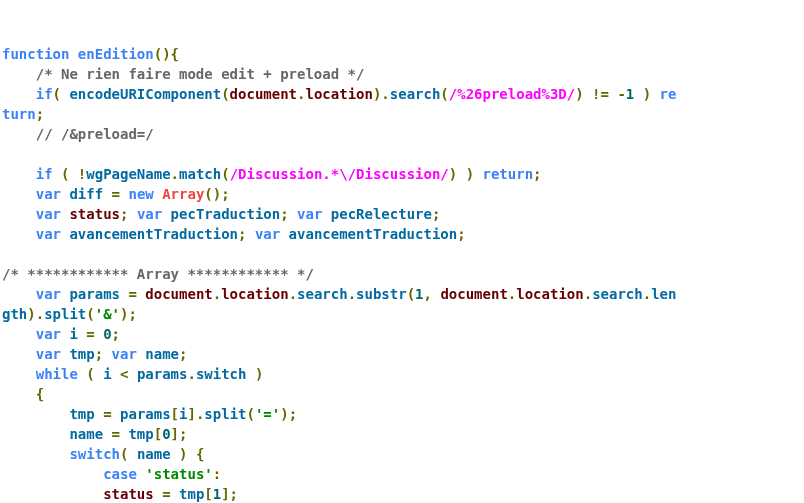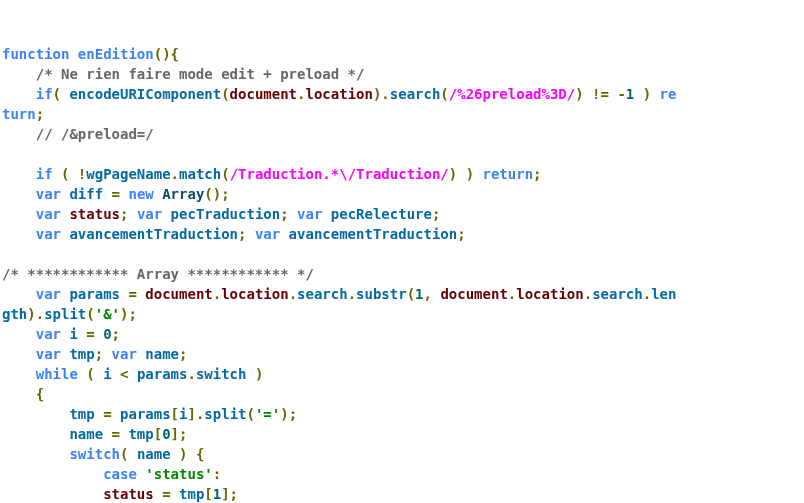--- a/index.html
+++ b/index.html
@@ -10,37 +10,37 @@
     line-height: 20px;
     background: #ffffff;
     color: #000000;
     white-space: pre;
     font-weight: bold;
   }
   .kw   { color: #3b82f6; }
   .ident{ color: #0369a1; }
   .punct{ color: #666600; }
   .prop { color: #660000; font-weight: bold; margin-top: 12px; }
-  .bprop{ color: #0c4a6e; font-weight: bold; }
+  .bprop{ color: #ef4444; font-weight: bold; }
   .cmt  { color: #666666; }
   .regex{ color: #FF00FF; text-align: right; }
   .str  { color: #008800; }
   .num  { color: #006666; }
   .func { color: #3b82f6; }
 </style>
 </head>
 <body>
 
 <div><span><span class="kw">function</span><span class="func"> enEdition</span><span class="punct">(){</span></span>
 <span>    <span class="cmt">/* Ne rien faire mode edit + preload */</span></span>
 <span>    <span class="kw">if</span><span class="punct">(</span><span class="ident"> encodeURIComponent</span><span class="punct">(</span><span class="prop">document</span><span class="punct">.</span><span class="prop">location</span><span class="punct">).</span><span class="ident">search</span><span class="punct">(</span><span class="regex">/%26preload%3D/</span><span class="punct">)</span><span class="punct"> !=</span><span class="punct"> -</span><span class="num">1</span><span class="punct"> )</span><span class="kw"> re</span></span>
 <span><span class="kw">turn</span><span class="punct">;</span></span>
 <span>    <span class="cmt">// /&amp;preload=/</span></span>
 <span><span></span></span>
-<span>    <span class="kw">if</span><span class="punct"> (</span><span class="punct"> !</span><span class="ident">wgPageName</span><span class="punct">.</span><span class="ident">match</span><span class="punct">(</span><span class="regex">/Traduction.*\/Traduction/</span><span class="punct">)</span><span class="punct"> )</span><span class="kw"> return</span><span class="punct">;</span></span>
+<span>    <span class="kw">if</span><span class="punct"> (</span><span class="punct"> !</span><span class="ident">wgPageName</span><span class="punct">.</span><span class="ident">match</span><span class="punct">(</span><span class="regex">/Discussion.*\/Discussion/</span><span class="punct">)</span><span class="punct"> )</span><span class="kw"> return</span><span class="punct">;</span></span>
 <span>    <span class="kw">var</span><span class="ident"> diff</span><span class="punct"> =</span><span class="kw"> new</span><span class="bprop"> Array</span><span class="punct">();</span></span>
 <span>    <span class="kw">var</span><span class="prop"> status</span><span class="punct">;</span><span class="kw"> var</span><span class="ident"> pecTraduction</span><span class="punct">;</span><span class="kw"> var</span><span class="ident"> pecRelecture</span><span class="punct">;</span></span>
 <span>    <span class="kw">var</span><span class="ident"> avancementTraduction</span><span class="punct">;</span><span class="kw"> var</span><span class="ident"> avancementTraduction</span><span class="punct">;</span></span>
 <span><span></span></span>
 <span><span class="cmt">/* ************ Array ************ */</span></span>
 <span>    <span class="kw">var</span><span class="ident"> params</span><span class="punct"> =</span><span class="prop"> document</span><span class="punct">.</span><span class="prop">location</span><span class="punct">.</span><span class="ident">search</span><span class="punct">.</span><span class="ident">substr</span><span class="punct">(</span><span class="num">1</span><span class="punct">,</span><span class="prop"> document</span><span class="punct">.</span><span class="prop">location</span><span class="punct">.</span><span class="ident">search</span><span class="punct">.</span><span class="ident">len</span></span>
 <span><span class="ident">gth</span><span class="punct">).</span><span class="ident">split</span><span class="punct">(</span><span class="str">'&amp;'</span><span class="punct">);</span></span>
 <span>    <span class="kw">var</span><span class="ident"> i</span><span class="punct"> =</span><span class="num"> 0</span><span class="punct">;</span></span>
 <span>    <span class="kw">var</span><span class="ident"> tmp</span><span class="punct">;</span><span class="kw"> var</span><span class="ident"> name</span><span class="punct">;</span></span>
 <span>    <span class="kw">while</span><span class="punct"> (</span><span class="ident"> i</span><span class="punct"> &lt;</span><span class="ident"> params</span><span class="punct">.</span><span class="ident">switch</span><span class="punct"> )</span></span>

